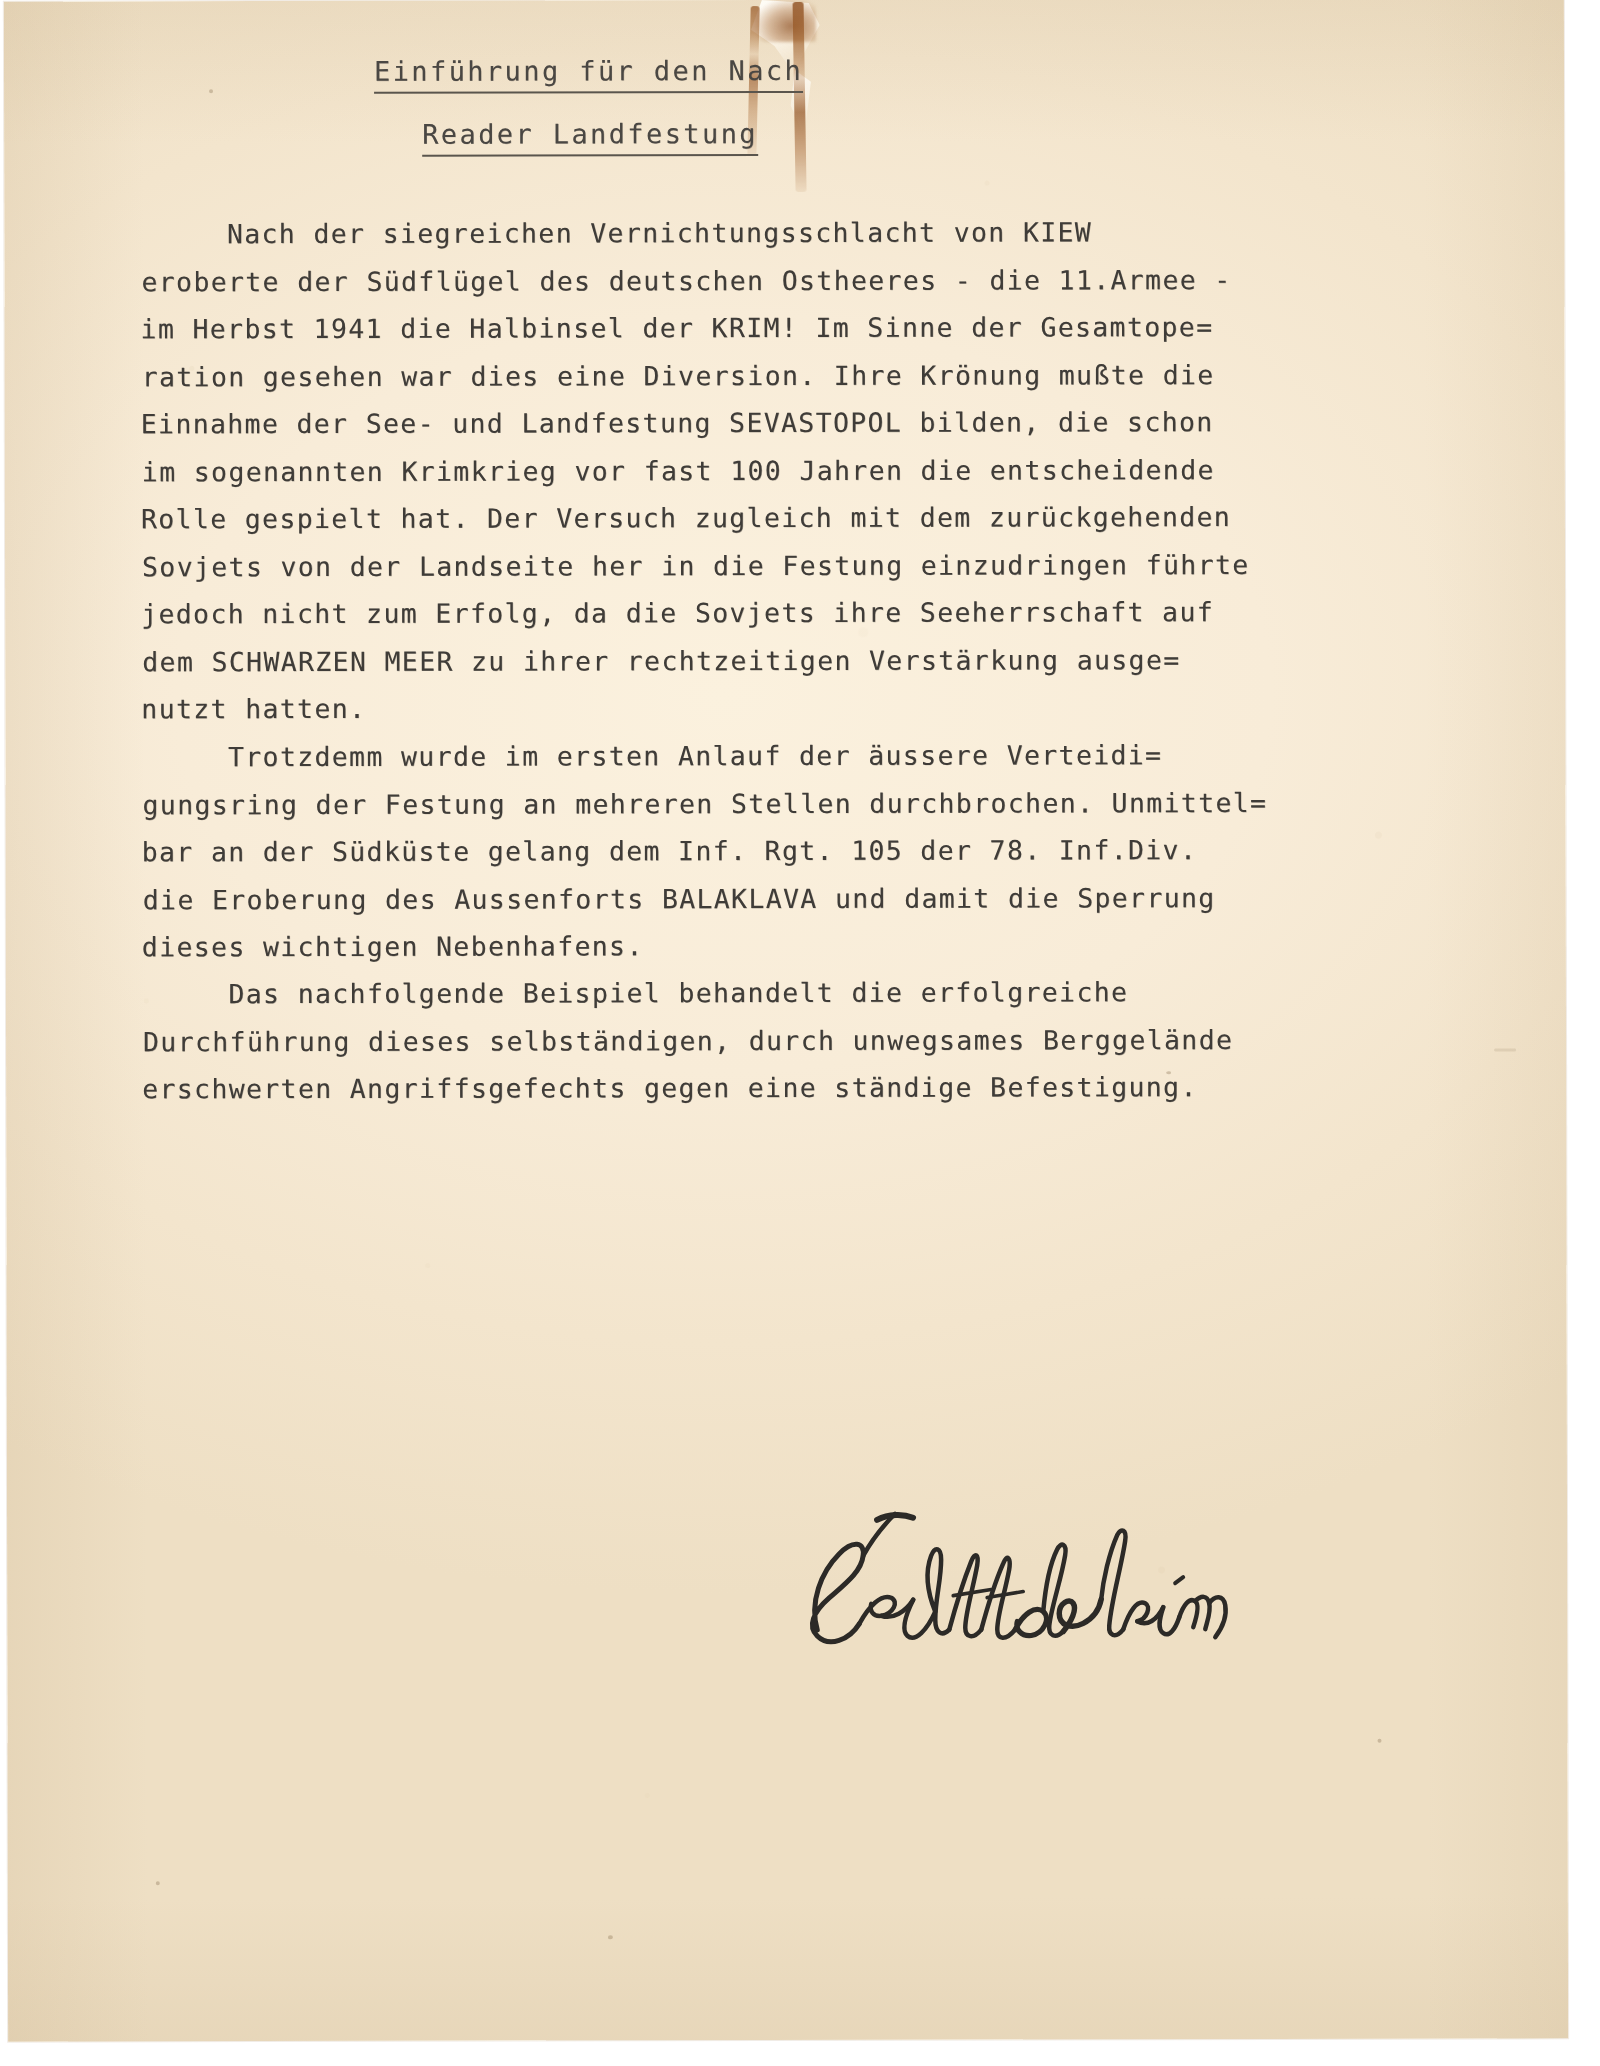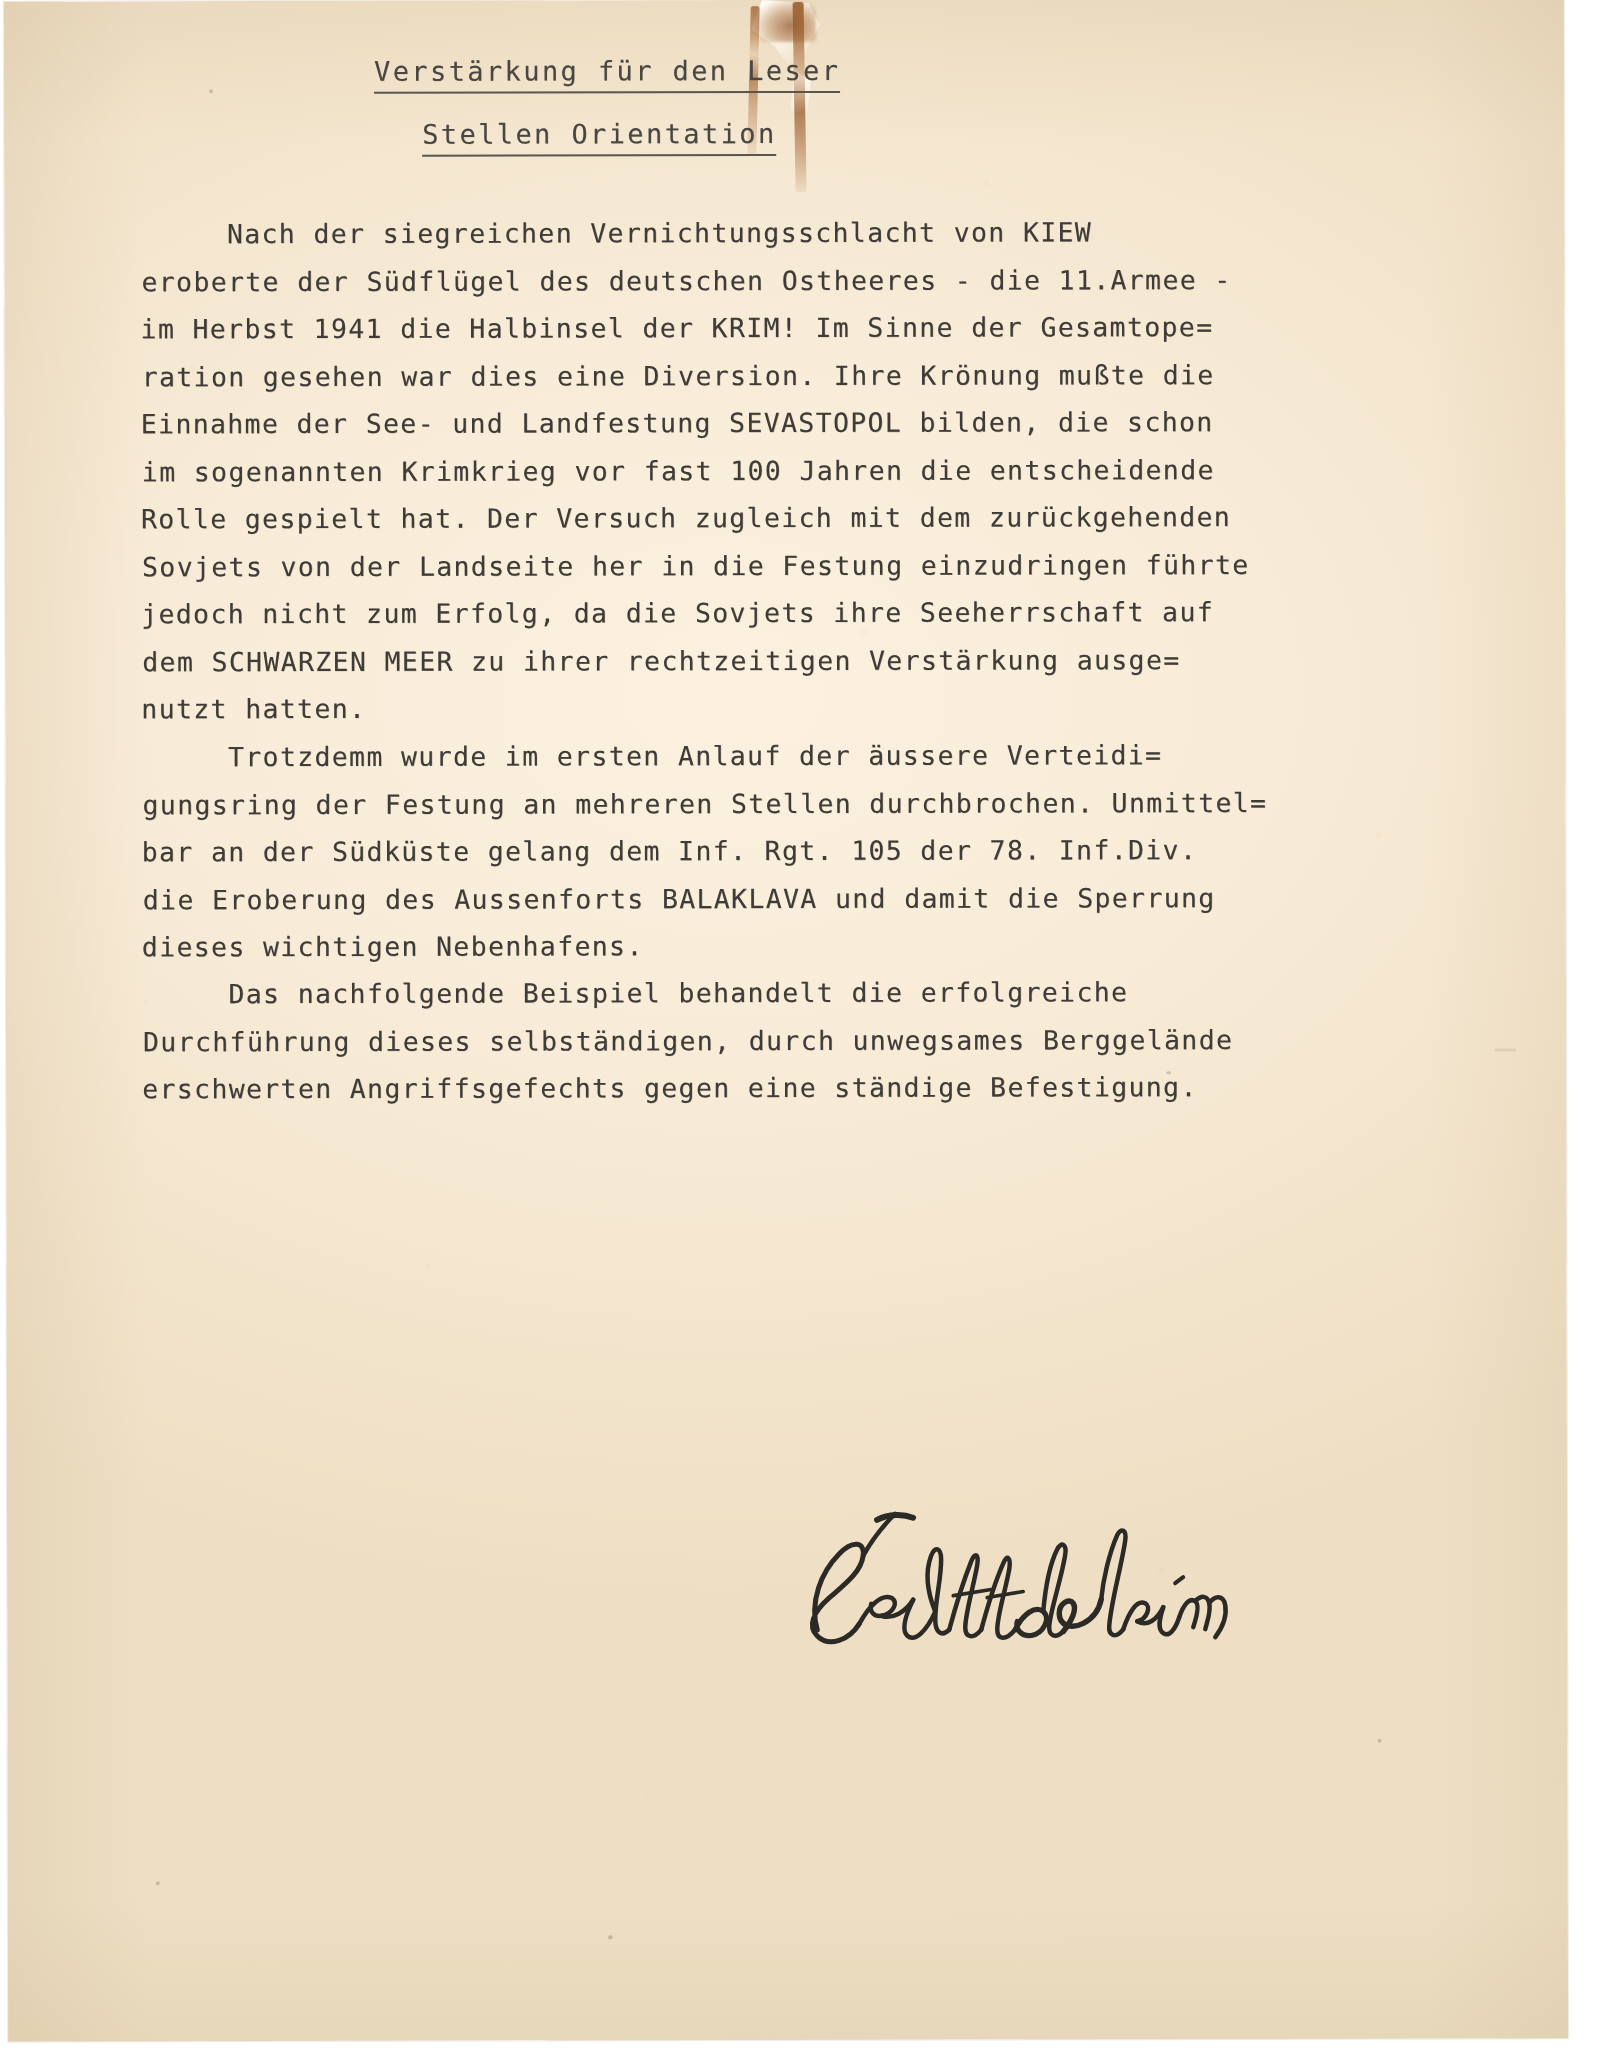--- a/index.html
+++ b/index.html
@@ -178,22 +178,22 @@
 
   <div class="speck" style="left:205px;  top:88px;  width:4px; height:4px;"></div>
   <div class="speck" style="left:1160px; top:1072px;width:5px; height:3px;"></div>
   <div class="speck" style="left:1488px; top:1050px;width:22px;height:3px; border-radius:2px; opacity:.45;"></div>
   <div class="speck" style="left:1370px; top:1740px;width:4px; height:4px;"></div>
   <div class="speck" style="left:600px;  top:1935px;width:5px; height:4px;"></div>
   <div class="speck" style="left:148px;  top:1880px;width:4px; height:4px;"></div>
 
   <div id="typescript">
 
-    <div class="title-line" id="title-de"><span class="u">Verstärkung für den Leser</span></div>
-    <div class="title-line" id="title-en"><span class="u">Stellen Orientation</span></div>
+    <div class="title-line" id="title-de"><span class="u">Einführung für den Nach</span></div>
+    <div class="title-line" id="title-en"><span class="u">Reader Landfestung</span></div>
 
     <div class="para" id="para-1">
       <div class="tline">     Nach der siegreichen Vernichtungsschlacht von KIEW</div>
       <div class="tline">eroberte der Südflügel des deutschen Ostheeres - die 11.Armee -</div>
       <div class="tline">im Herbst 1941 die Halbinsel der KRIM! Im Sinne der Gesamtope=</div>
       <div class="tline">ration gesehen war dies eine Diversion. Ihre Krönung mußte die</div>
       <div class="tline">Einnahme der See- und Landfestung SEVASTOPOL bilden, die schon</div>
       <div class="tline">im sogenannten Krimkrieg vor fast 100 Jahren die entscheidende</div>
       <div class="tline">Rolle gespielt hat. Der Versuch zugleich mit dem zurückgehenden</div>
       <div class="tline">Sovjets von der Landseite her in die Festung einzudringen führte</div>

